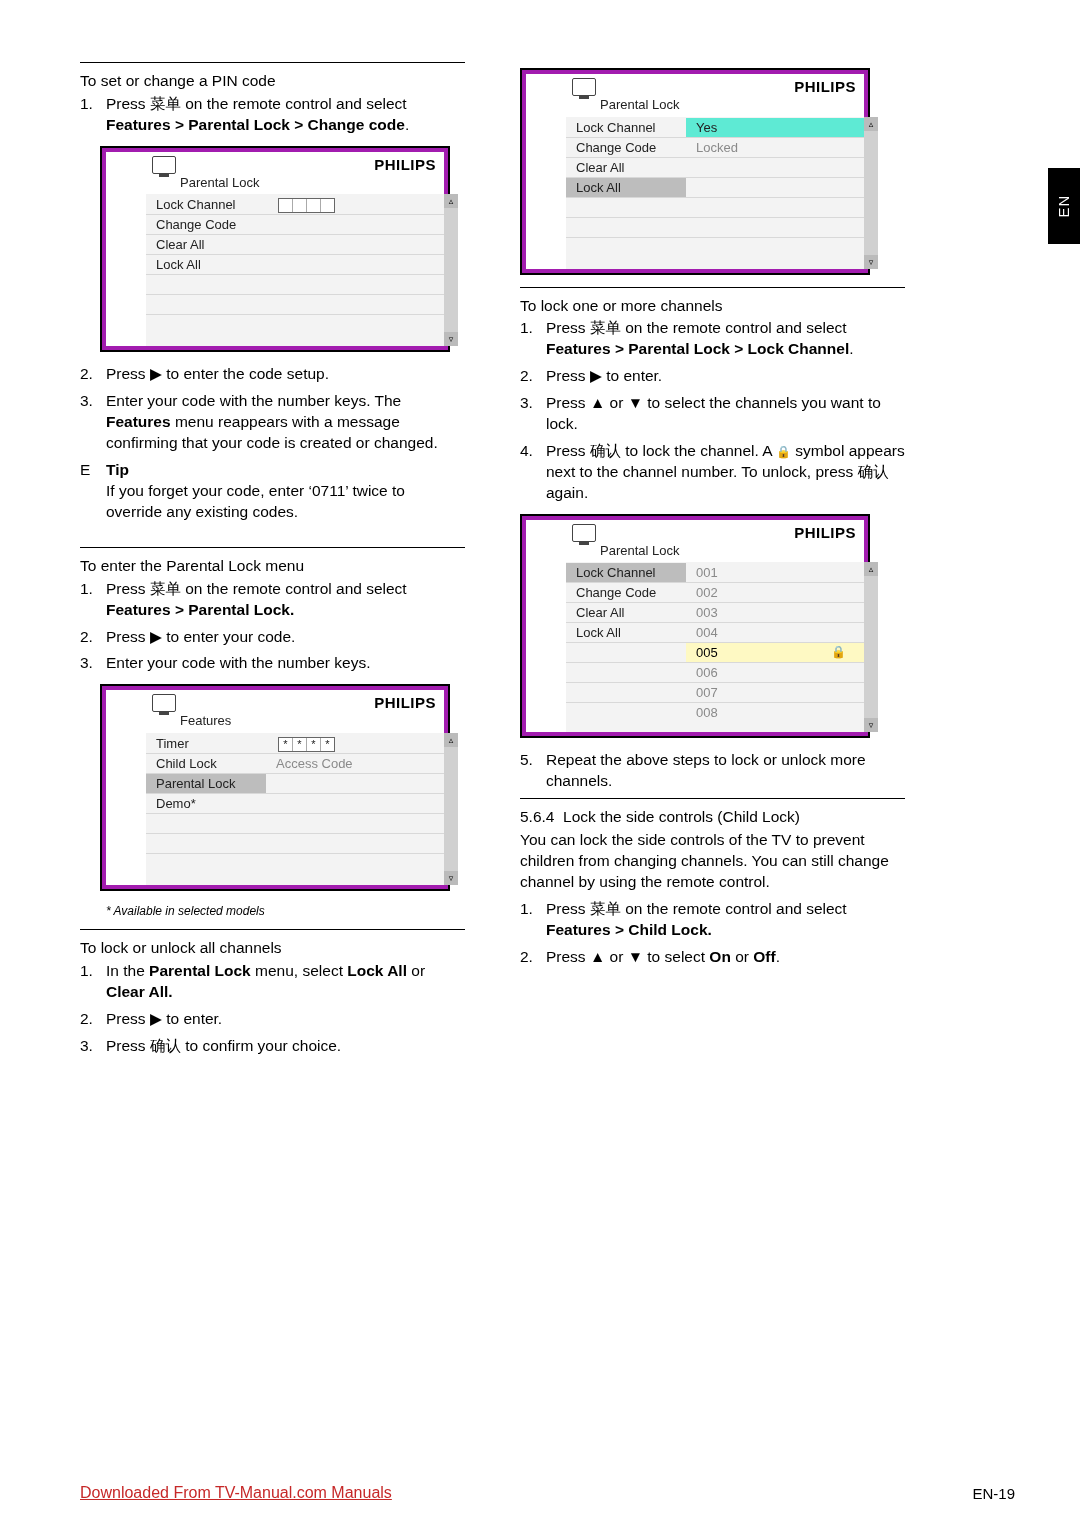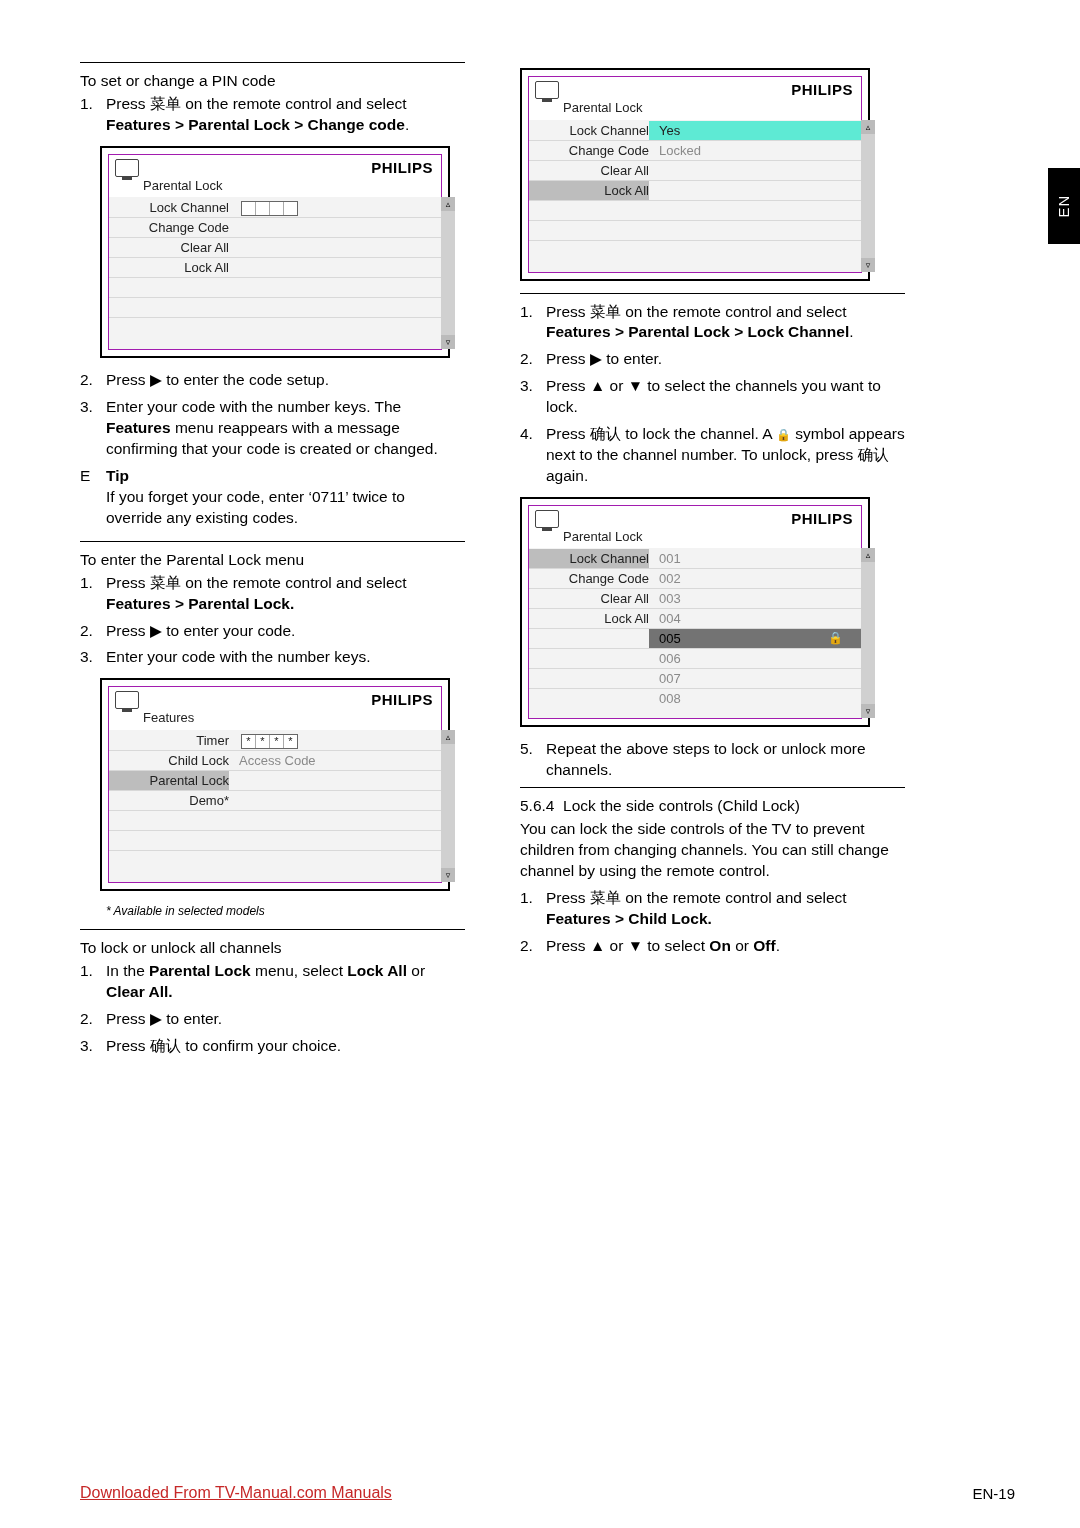--- a/index.html
+++ b/index.html
@@ -56,39 +56,40 @@
     width: 26px;
     flex: none;
   }
   ol.steps > li .txt {
     flex: 1;
   }
 
   .tip-row { display: flex; margin-top: 4px; }
   .tip-row .E { width: 26px; flex: none; }
   .tip-row .tip-label { font-weight: bold; }
-  .tip-body { margin-left: 26px; margin-bottom: 12px; }
+  .tip-body { margin-left: 26px; margin-bottom: 24px; }
 
   .footnote {
     font-style: italic;
     font-size: 12px;
     margin: 6px 0 10px 26px;
   }
 
   
   .osd {
     width: 350px;
     margin: 10px 0 12px 20px;
     box-sizing: border-box;
     border: 2px solid #000;
     position: relative;
   }
   .osd-inner {
-    margin: 6px;
-    border: 1px solid #a21caf;
+    margin: 0;
+    border: 4px solid #a21caf;
+    padding-left: 40px;
   }
   .osd-title-row {
     display: flex;
     align-items: center;
     justify-content: space-between;
     padding: 2px 8px 0 6px;
     height: 22px;
   }
   .osd-tv-icon {
     width: 22px;
@@ -122,21 +123,20 @@
     background: #f3f3f3;
     display: flex;
     font-size: 13px;
     height: 152px;
     position: relative;
   }
   .osd-left {
     width: 120px;
     flex: none;
     padding: 1px 0;
-    text-align: right;
   }
   .osd-right {
     flex: 1;
     padding: 1px 0;
     position: relative;
   }
   .osd-row {
     height: 19px;
     line-height: 19px;
     padding-left: 10px;
@@ -428,20 +428,21 @@
               <div class="osd-scroll">
                   <div class="arrow up">▵</div>
                   <div class="arrow dn">▿</div>
                 </div>
             </div>
           </div>
         </div>
       </div>
 
       <hr class="sep">
+      <div class="section-heading">To lock one or more channels</div>
       <ol class="steps">
         <li>
             <span class="num">1.</span>
             <span class="txt"><span>Press </span><span>菜单</span><span> on the remote control and select </span><span class="bold">Features &gt; Parental Lock &gt; Lock Channel</span><span>.</span></span>
           </li>
         <li>
             <span class="num">2.</span>
             <span class="txt">Press ▶ to enter.</span>
           </li>
         <li>
@@ -479,21 +480,21 @@
                   </div>
                 <div class="osd-row dim osd-channel-row">
                     <span>002</span>
                   </div>
                 <div class="osd-row dim osd-channel-row">
                     <span>003</span>
                   </div>
                 <div class="osd-row dim osd-channel-row">
                     <span>004</span>
                   </div>
-                <div class="osd-row osd-channel-row" style="background:#737373;color:#000">
+                <div class="osd-row osd-channel-row" style="background:#fef9c3;color:#000">
                     <span>005</span>
                     <span class="lock-icon">🔒</span>
                   </div>
                 <div class="osd-row dim osd-channel-row">
                     <span>006</span>
                   </div>
                 <div class="osd-row dim osd-channel-row">
                     <span>007</span>
                   </div>
                 <div class="osd-row dim osd-channel-row" style="border-bottom:none">

